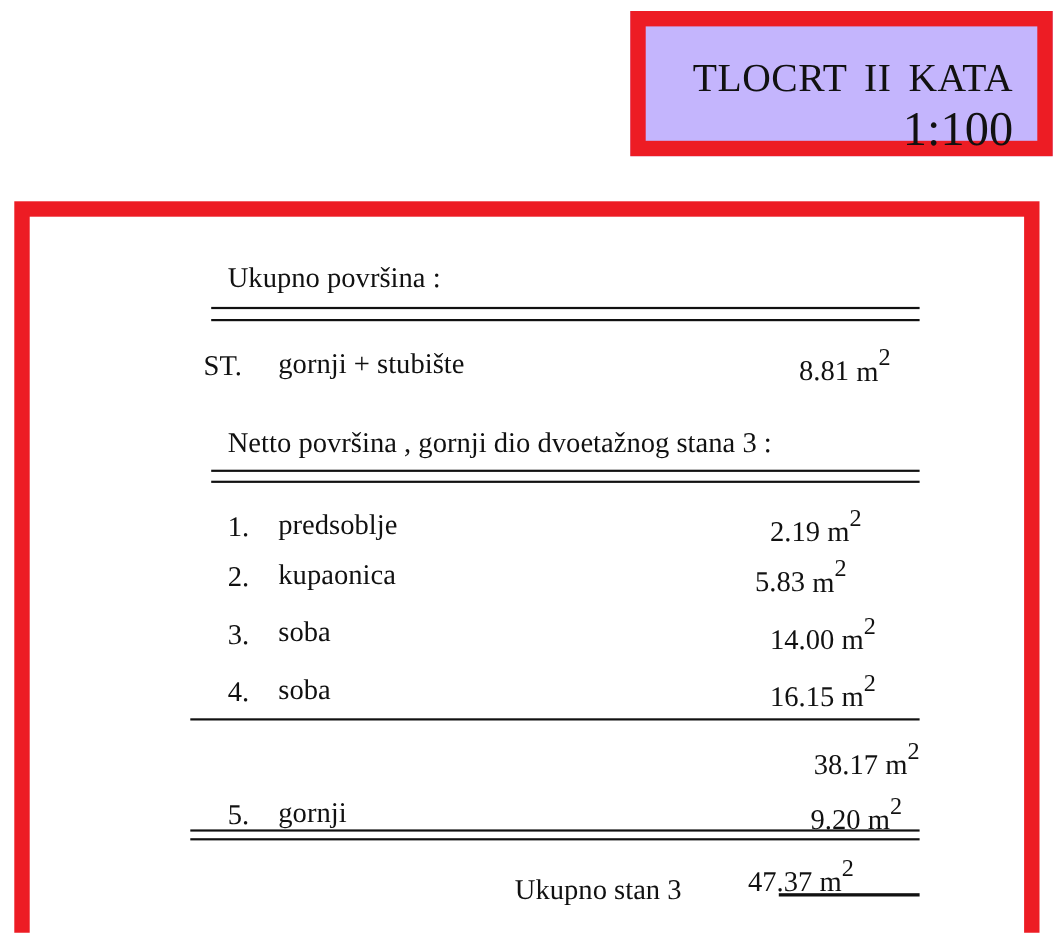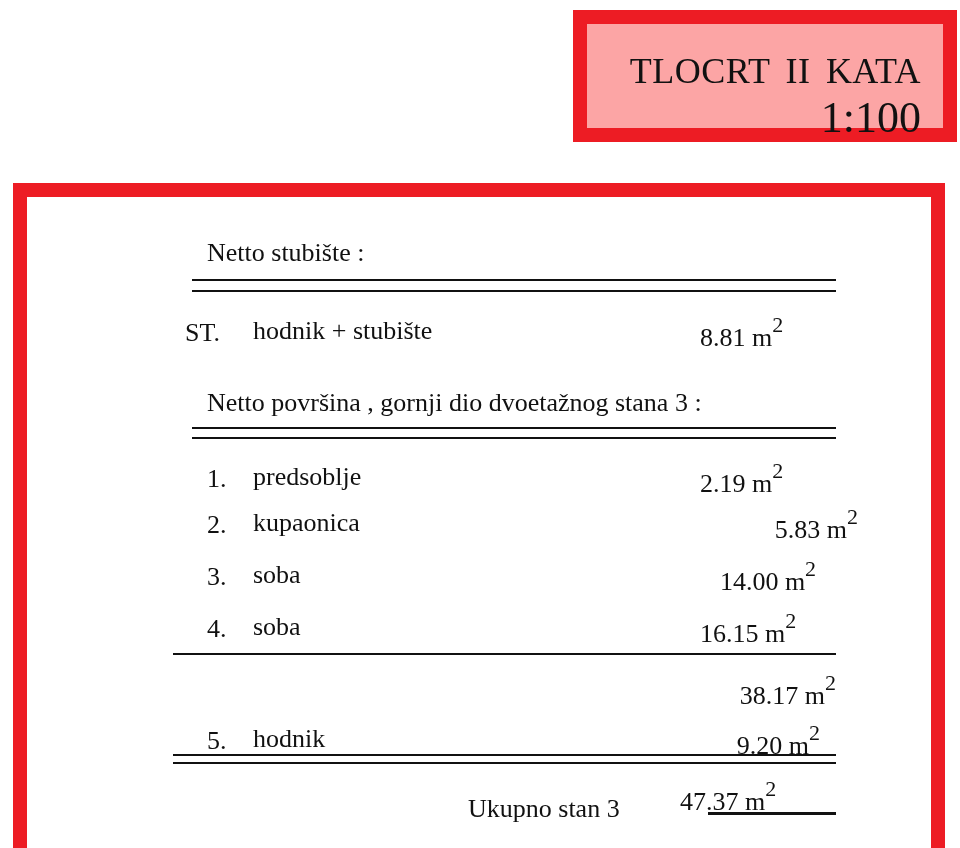--- a/index.html
+++ b/index.html
@@ -1,89 +1,89 @@
 <!DOCTYPE html>
 <html><head>
 <meta charset="utf-8">
 <style>
   html,body{margin:0;padding:0;background:#fff;}
   body{width:960px;height:848px;position:relative;overflow:hidden;font-family:"Liberation Serif","DejaVu Serif",serif;color:#111;}
-  .title-box{position:absolute;left:573px;top:10px;width:356px;height:104px;border:14px solid #ed1c24;background:#fca5a5;}
+  .title-box{position:absolute;left:573px;top:10px;width:356px;height:104px;border:14px solid #ed1c24;background:#c4b5fd;}
   .title-main{position:absolute;right:22px;top:26px;font-size:36px;letter-spacing:0.5px;word-spacing:6px;white-space:nowrap;}
   .title-scale{position:absolute;right:22px;top:68px;font-size:44px;}
   .main-box{position:absolute;left:13px;top:183px;width:904px;height:700px;border:14px solid #ed1c24;background:#fff;}
   .abs{position:absolute;white-space:nowrap;}
   .txt{font-size:26px;}
   .hline{position:absolute;height:2px;background:#111;}
   .unit sup{font-size:22px;position:relative;top:-4px;}
 </style>
 </head>
 <body>
 
 <div class="title-box">
   <div class="title-main">TLOCRT  II  KATA</div>
   <div class="title-scale">1:100</div>
 </div>
 
 <div class="main-box"></div>
 
-<div class="abs txt" style="left:207px;top:238px;">Netto stubište :</div>
+<div class="abs txt" style="left:207px;top:238px;">Ukupno površina :</div>
 <div class="hline" style="left:192px;top:279px;width:644px;"></div>
 <div class="hline" style="left:192px;top:290px;width:644px;"></div>
 
 <div>
   <div class="abs txt" style="left:185px;top:318px;">ST.</div>
-  <div class="abs txt" style="left:253px;top:316px;">hodnik + stubište</div>
-  <div class="abs txt" style="left:700px;top:316px;width:136px;text-align:left;">
+  <div class="abs txt" style="left:253px;top:316px;">gornji + stubište</div>
+  <div class="abs txt" style="left:700px;top:316px;width:136px;text-align:center;">
     <span>8.81</span><span class="unit"> <span>m</span><sup>2</sup></span>
   </div>
 </div>
 
 <div class="abs txt" style="left:207px;top:388px;">Netto površina , gornji dio dvoetažnog stana 3 :</div>
 <div class="hline" style="left:192px;top:427px;width:644px;"></div>
 <div class="hline" style="left:192px;top:437px;width:644px;"></div>
 
 <div>
   <div class="abs txt" style="left:207px;top:464px;">1.</div>
   <div class="abs txt" style="left:253px;top:462px;">predsoblje</div>
   <div class="abs txt" style="left:700px;top:462px;width:136px;">
     <span>2.19</span><span class="unit"> <span>m</span><sup>2</sup></span>
   </div>
 </div>
 <div>
   <div class="abs txt" style="left:207px;top:510px;">2.</div>
   <div class="abs txt" style="left:253px;top:508px;">kupaonica</div>
-  <div class="abs txt" style="left:722px;top:508px;width:136px;text-align:right;">
+  <div class="abs txt" style="left:660px;top:508px;width:136px;text-align:center;">
     <span>5.83</span><span class="unit"> <span>m</span><sup>2</sup></span>
   </div>
 </div>
 <div>
   <div class="abs txt" style="left:207px;top:562px;">3.</div>
   <div class="abs txt" style="left:253px;top:560px;">soba</div>
-  <div class="abs txt" style="left:700px;top:560px;width:136px;text-align:center;">
+  <div class="abs txt" style="left:700px;top:560px;width:136px;text-align:left;">
     <span>14.00</span><span class="unit"> <span>m</span><sup>2</sup></span>
   </div>
 </div>
 <div>
   <div class="abs txt" style="left:207px;top:614px;">4.</div>
   <div class="abs txt" style="left:253px;top:612px;">soba</div>
   <div class="abs txt" style="left:700px;top:612px;width:136px;">
     <span>16.15</span><span class="unit"> <span>m</span><sup>2</sup></span>
   </div>
 </div>
 
 <div class="hline" style="left:173px;top:653px;width:663px;"></div>
 
 <div class="abs txt" style="left:680px;top:674px;width:156px;text-align:right;">
   <span>38.17</span><span class="unit"> <span>m</span><sup>2</sup></span>
 </div>
 
 <div>
   <div class="abs txt" style="left:207px;top:726px;">5.</div>
-  <div class="abs txt" style="left:253px;top:724px;">hodnik</div>
+  <div class="abs txt" style="left:253px;top:724px;">gornji</div>
   <div class="abs txt" style="left:684px;top:724px;width:136px;text-align:right;">
     <span>9.20</span><span class="unit"> <span>m</span><sup>2</sup></span>
   </div>
 </div>
 
 <div class="hline" style="left:173px;top:754px;width:663px;"></div>
 <div class="hline" style="left:173px;top:762px;width:663px;"></div>
 
 <div class="abs txt" style="left:468px;top:782px;margin-top:12px;">Ukupno stan 3</div>
 <div class="abs txt" style="left:680px;top:780px;width:156px;text-align:left;">

